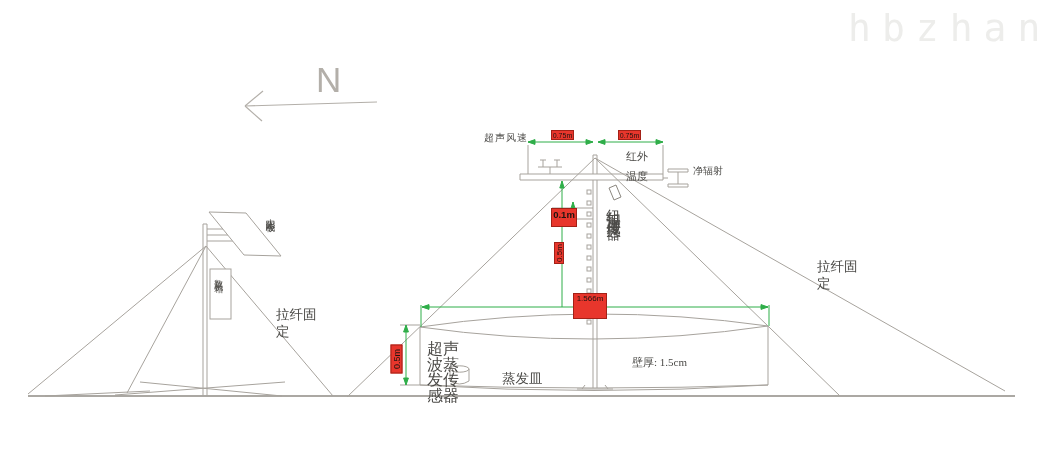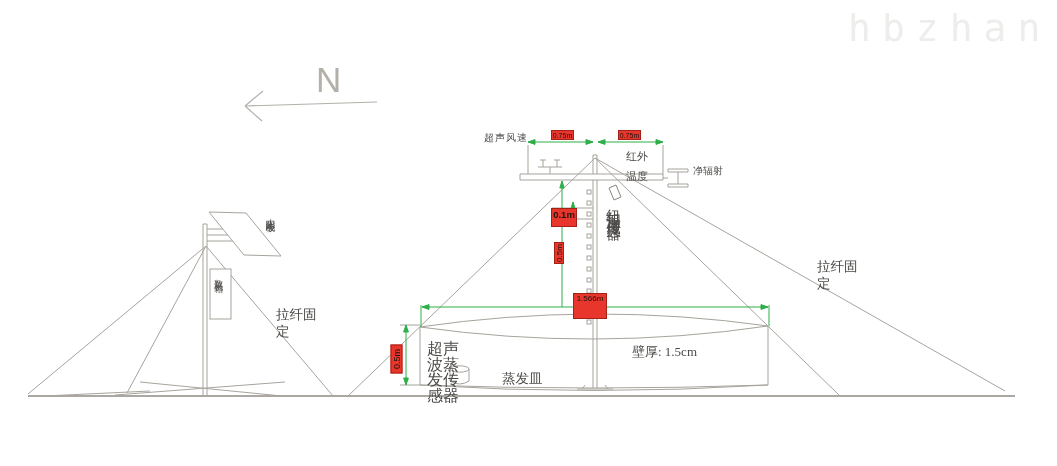--- a/index.html
+++ b/index.html
@@ -175,21 +175,21 @@
   <div class="lbl vert" style="left:213px;top:272px;font-size:9px;letter-spacing:1.5px;color:#55534f;">数采机箱</div>
 
   <div class="lbl wrap" style="left:276px;top:306px;width:44px;font-size:13.5px;line-height:17px;">拉纤固定</div>
 
   <div class="lbl wrap" style="left:817px;top:258px;width:44px;font-size:13.5px;line-height:17px;">拉纤固定</div>
 
   <div class="lbl wrap" style="left:427px;top:341px;width:40px;font-size:16px;line-height:15.5px;">超声波蒸发传感器</div>
 
   <div class="lbl" style="left:502px;top:351px;font-size:13.5px;margin-top:20px;">蒸发皿</div>
 
-  <div class="lbl" style="left:632px;top:344px;font-size:13px;">壁厚: 1.5cm</div>
+  <div class="lbl" style="left:632px;top:356px;font-size:11px;">壁厚: 1.5cm</div>
 
   <div class="chip" style="left:551px;top:130px;width:23px;height:10px;font-size:7px;line-height:9px;">0.75m</div>
 
   <div class="chip" style="left:618px;top:130px;width:23px;height:10px;font-size:7px;line-height:9px;">0.75m</div>
 
   <div class="chip" style="left:551px;top:208px;width:26px;height:19px;font-size:9.5px;line-height:12px;font-weight:bold;">0.1m</div>
 
   <div class="chip" style="left:548px;top:248px;width:22px;height:10px;font-size:8px;line-height:9px;transform:rotate(-90deg);">0.5m</div>
 
   <div class="chip" style="left:573px;top:293px;width:34px;height:26px;font-size:8px;line-height:10px;">1.566m</div>

